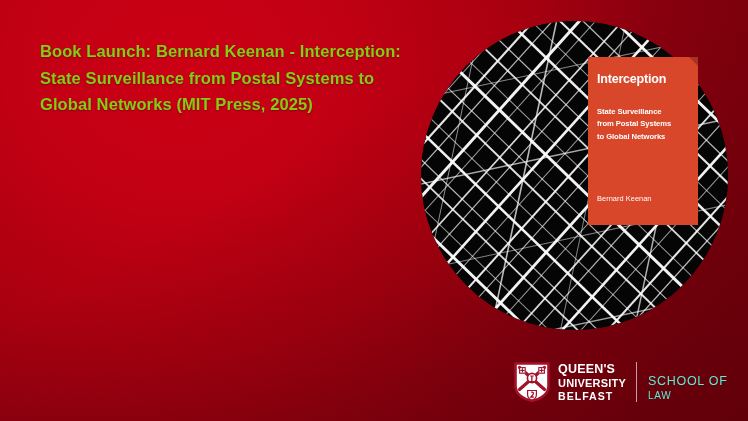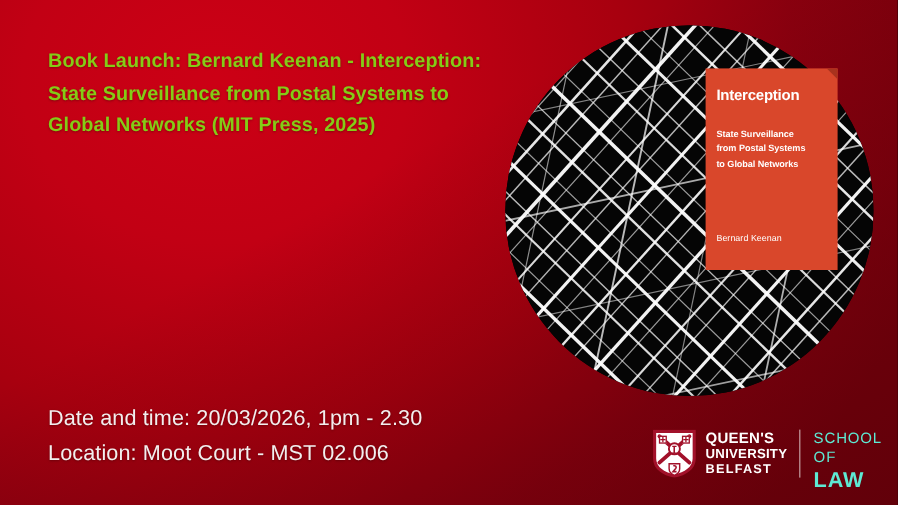--- a/index.html
+++ b/index.html
@@ -117,25 +117,25 @@
     top: 137px;
     color: #ffffff;
     font-size: 7.4px;
     font-weight: normal;
     letter-spacing: 0.05px;
   }
 
   
   #logo-lockup {
     position: absolute;
-    left: 544px;
+    left: 514px;
     top: 358px;
     height: 44px;
     display: flex;
-    align-items: flex-start;
+    align-items: flex-end;
   }
   #qub-crest {
     width: 36px;
     height: 40px;
     margin-right: 8px;
     flex: none;
   }
   #qub-crest svg { display: block; width: 100%; height: 100%; }
   #qub-wordmark {
     color: #ffffff;
@@ -152,21 +152,21 @@
     height: 40px;
     background: rgba(255,255,255,0.62);
     margin: 0 11px 0 0;
     flex: none;
   }
   #school-wordmark {
     color: #5eead4;
     line-height: 1.25;
   }
   #school-wordmark .sw-1 { display:block; font-size: 12.5px; font-weight: normal; letter-spacing: 0.7px; }
-  #school-wordmark .sw-2 { display:block; font-size: 18px; font-weight: bold; letter-spacing: 0.7px; }
+  #school-wordmark .sw-2 { display:block; font-size: 10px; font-weight: normal; letter-spacing: 0.7px; }
 </style>
 </head>
 <body>
 
 <div id="poster">
 
   <div id="bg-gradient"></div>
   <div id="bg-vignette"></div>
 
   <div id="artwork-circle">
@@ -284,24 +284,20 @@
       <span class="sub-line">State Surveillance</span>
       <span class="sub-line">from Postal Systems</span>
       <span class="sub-line">to Global Networks</span>
     </div>
     <div id="book-title">Interception</div>
     <div id="book-author">Bernard Keenan</div>
   </div>
 
   <div id="headline">Book Launch: Bernard Keenan - Interception: State Surveillance from Postal Systems to Global Networks (MIT Press, 2025)</div>
 
-  <div id="details">
-    <span class="detail-line">Date and time: 20/03/2026, 1pm - 2.30</span>
-    <span class="detail-line">Location: Moot Court - MST 02.006</span>
-  </div>
 
   <div id="logo-lockup">
 
     <span id="qub-crest">
       <svg viewBox="0 0 36 40" aria-hidden="true">
         <path d="M1.5 1.5 H34.5 V24 C34.5 32 27 37 18 38.8 C9 37 1.5 32 1.5 24 Z" fill="#ffffff" stroke="#a2112a" stroke-width="2.6"></path>
         <g stroke="#a2112a" stroke-width="3.2" stroke-linecap="round">
           <line x1="5.5" y1="5.5" x2="30.5" y2="27.5"></line>
           <line x1="30.5" y1="5.5" x2="5.5" y2="27.5"></line>
         </g>

